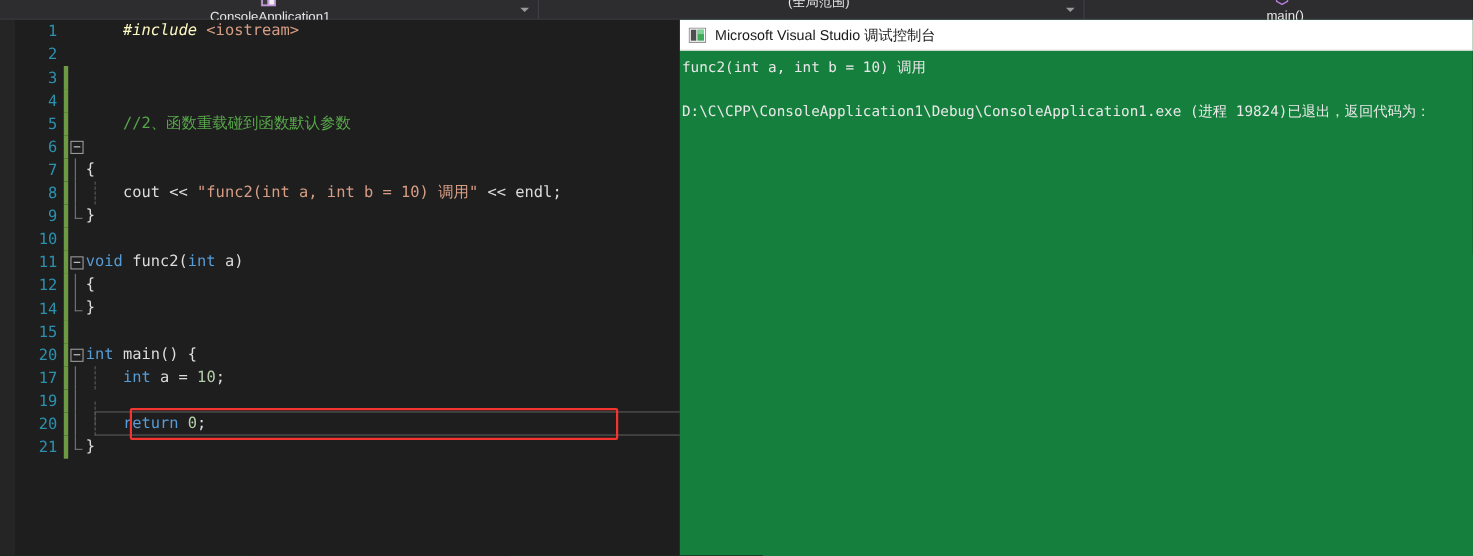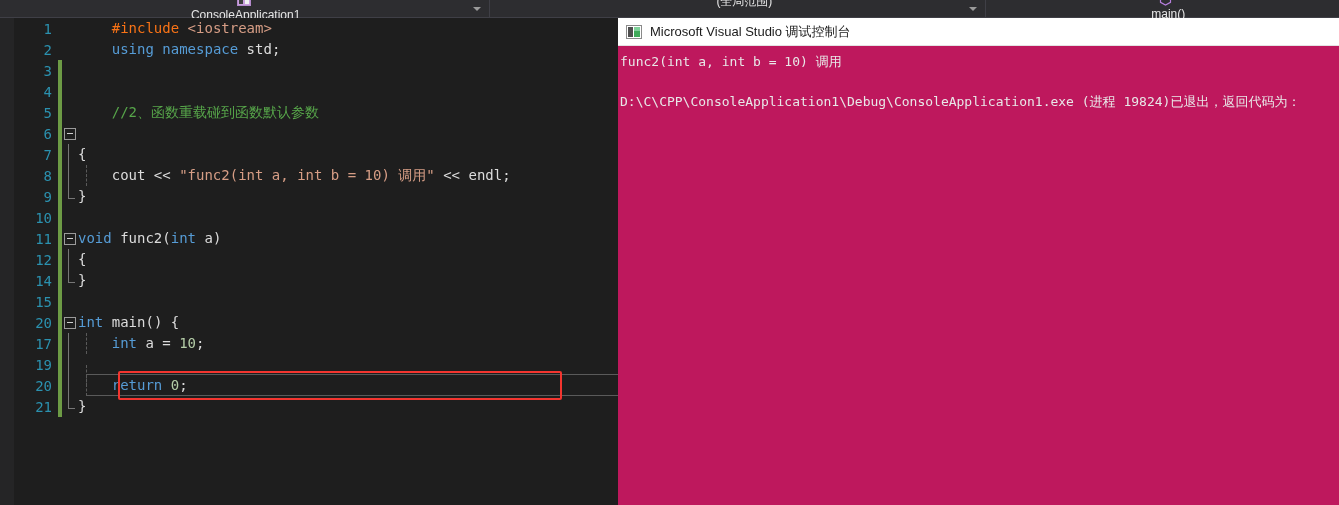--- a/index.html
+++ b/index.html
@@ -174,21 +174,21 @@
   }
   
   .ind-guide {
     position: absolute;
     left: 8px; top: 0;
     width: 0; height: 21px;
     border-left: 1px dashed #5a5a5a;
   }
 
   
-  .t-pre   { color: #f97316; }
+  .t-pre   { color: #fef9c3; font-style: italic; }
   .t-str   { color: #d69d85; }
   .t-kw    { color: #569cd6; }
   .t-type  { color: #569cd6; }
   .t-cmt   { color: #57a64a; }
   .t-id    { color: #dcdcdc; }
   .t-num   { color: #b5cea8; }
 
   
   .curline-box {
     position: absolute;
@@ -205,21 +205,21 @@
     border: 2px solid #f4352f;
     border-radius: 2px;
     pointer-events: none;
   }
 
   
   .console-win {
     position: absolute;
     top: 18px; left: 618px;
     width: 721px; height: 487px;
-    background: #be185d;
+    background: #15803d;
     overflow: hidden;
   }
   .console-title {
     height: 28px;
     background: #ffffff;
     display: flex;
     align-items: center;
     padding-left: 8px;
     border-bottom: 1px solid #e3e3e3;
   }
@@ -290,21 +290,21 @@
       </span>
       <span class="nav-label">main()</span>
     </div>
 
   </div>
 
   <div class="editor">
     <div class="editor-left-strip"></div>
     <div class="code-surface" id="code-surface">
         <div class="code-line"><span class="lnum">1</span><span class="chgbar"></span><span class="fold"></span><span class="ctext"><span>    <span class="t-pre">#include</span> <span class="t-str">&lt;iostream&gt;</span></span></span></div>
-        <div class="code-line"><span class="lnum">2</span><span class="chgbar"></span><span class="fold"></span><span class="ctext"><span>    <span class="t-kw">using</span> <span class="t-kw">namespace</span> <span class="t-id">std</span>;</span></span></div>
+        <div class="code-line"><span class="lnum">2</span><span class="chgbar"></span><span class="fold"></span></div>
         <div class="code-line"><span class="lnum">3</span><span class="chgbar on"></span><span class="fold"></span><span class="ctext"><span></span></span></div>
         <div class="code-line"><span class="lnum">4</span><span class="chgbar on"></span><span class="fold"></span><span class="ctext"><span></span></span></div>
         <div class="code-line"><span class="lnum">5</span><span class="chgbar on"></span><span class="fold"></span><span class="ctext"><span>    <span class="t-cmt">//2、函数重载碰到函数默认参数</span></span></span></div>
         <div class="code-line"><span class="lnum">6</span><span class="chgbar on"></span><span class="fold minus"></span></div>
         <div class="code-line"><span class="lnum">7</span><span class="chgbar on"></span><span class="fold vbar"></span><span class="ctext"><span>{</span></span></div>
         <div class="code-line"><span class="lnum">8</span><span class="chgbar on"></span><span class="fold vbar"></span><span class="ctext"><span class="ind-guide"></span><span>    <span class="t-id">cout</span> &lt;&lt; <span class="t-str">"func2(int a, int b = 10) 调用"</span> &lt;&lt; <span class="t-id">endl</span>;</span></span></div>
         <div class="code-line"><span class="lnum">9</span><span class="chgbar on"></span><span class="fold vend"></span><span class="ctext"><span>}</span></span></div>
         <div class="code-line"><span class="lnum">10</span><span class="chgbar on"></span><span class="fold"></span><span class="ctext"><span></span></span></div>
         <div class="code-line"><span class="lnum">11</span><span class="chgbar on"></span><span class="fold minus"></span><span class="ctext"><span><span class="t-type">void</span> <span class="t-id">func2</span>(<span class="t-type">int</span> <span class="t-id">a</span>)</span></span></div>
         <div class="code-line"><span class="lnum">12</span><span class="chgbar on"></span><span class="fold vbar"></span><span class="ctext"><span>{</span></span></div>

